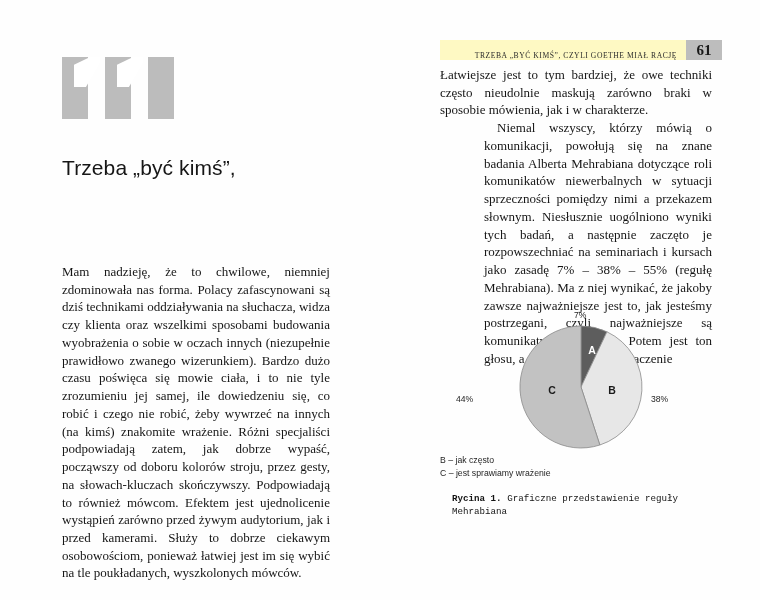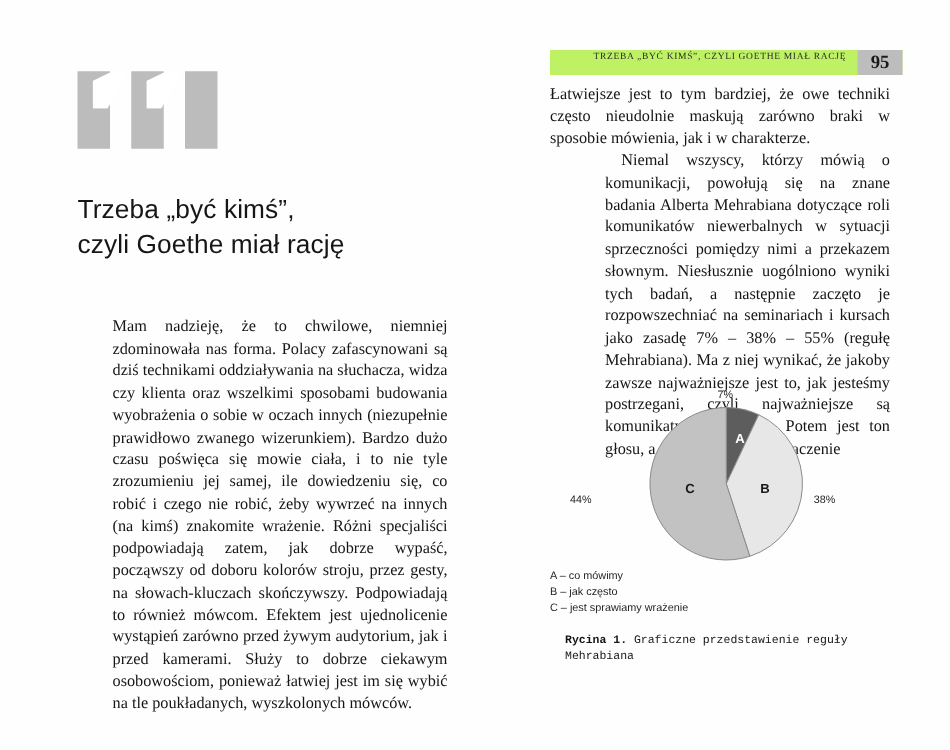--- a/index.html
+++ b/index.html
@@ -67,40 +67,39 @@
     line-height: 1.33;
     font-weight: 400;
     letter-spacing: 0.1px;
     color: #161616;
   }
   .chapter-title .line { display: block; white-space: nowrap; }
 
   .col-left {
     position: absolute;
     left: 62px;
-    top: 252px;
+    top: 263px;
     width: 268px;
-    margin-left: 28px;
   }
 
   
   .page-right {
     position: absolute;
     left: 380px; top: 0;
     width: 380px; height: 600px;
   }
   .running-head {
     position: absolute;
     left: 60px;
     top: 40px;
     width: 282px;
     height: 20px;
-    background: #bef264;
+    background: #fef9c3;
     display: flex;
-    align-items: flex-start;
+    align-items: flex-end;
     justify-content: flex-end;
   }
   .running-head-text {
     font-family: "Liberation Serif", serif;
     font-size: 7.6px;
     letter-spacing: 0.55px;
     color: #2b2b2b;
     text-transform: uppercase;
     padding-right: 9px;
     white-space: nowrap;
@@ -203,33 +202,32 @@
     <div class="chapter-number">
       <div class="digit d1"></div>
       <div class="digit d2"></div>
       <div class="digit d3"></div>
       <div class="notch n1"></div>
       <div class="notch n2"></div>
     </div>
 
     <h1 class="chapter-title">
       <span class="line">Trzeba „być kimś”,</span>
-      <span class="line">czyli Goethe miał rację</span>
     </h1>
 
     <div class="col-left body-text">
       <p>Mam nadzieję, że to chwilowe, niemniej zdominowała nas forma. Polacy zafascynowani są dziś technikami oddziaływania na słuchacza, widza czy klienta oraz wszelkimi sposobami budowania wyobrażenia o sobie w oczach innych (niezupełnie prawidłowo zwanego wizerunkiem). Bardzo dużo czasu poświęca się mowie ciała, i to nie tyle zrozumieniu jej samej, ile dowiedzeniu się, co robić i czego nie robić, żeby wywrzeć na innych (na kimś) znakomite wrażenie. Różni specjaliści podpowiadają zatem, jak dobrze wypaść, począwszy od doboru kolorów stroju, przez gesty, na słowach-kluczach skończywszy. Podpowiadają to również mówcom. Efektem jest ujednolicenie wystąpień zarówno przed żywym audytorium, jak i przed kamerami. Służy to dobrze ciekawym osobowościom, ponieważ łatwiej jest im się wybić na tle poukładanych, wyszkolonych mówców.</p>
     </div>
   </div>
 
   <div class="page-right">
 
     <div class="running-head">
       <span class="running-head-text">Trzeba „być kimś”, czyli Goethe miał rację</span>
-      <span class="page-number-box">95</span>
+      <span class="page-number-box">61</span>
     </div>
 
     <div class="col-right body-text">
       <p>Łatwiejsze jest to tym bardziej, że owe techniki często nieudolnie maskują zarówno braki w sposobie mówienia, jak i w charakterze.</p>
       <p class="indent">Niemal wszyscy, którzy mówią o komunikacji, powołują się na znane badania Alberta Mehrabiana dotyczące roli komunikatów niewerbalnych w sytuacji sprzeczności pomiędzy nimi a przekazem słownym. Niesłusznie uogólniono wyniki tych badań, a następnie zaczęto je rozpowszechniać na seminariach i kursach jako zasadę 7% – 38% – 55% (regułę Mehrabiana). Ma z niej wynikać, że jakoby zawsze najważniejsze jest to, jak jesteśmy postrzegani, czyli najważniejsze są komunikaty niewerbalne. Potem jest ton głosu, a na końcu dopiero znaczenie</p>
     </div>
 
     <div class="figure">
 
       <div class="pie-wrap">
@@ -245,21 +243,20 @@
 
           <path d="M 75 63 L 93.85 121.0 A 61 61 0 1 1 75 2 Z" fill="#c2c2c2" stroke="#8a8a8a" stroke-width="0.8"></path>
 
           <text class="slice-label" x="86" y="30" text-anchor="middle" fill="#ffffff">A</text>
           <text class="slice-label" x="106" y="70" text-anchor="middle" fill="#1a1a1a">B</text>
           <text class="slice-label" x="46" y="70" text-anchor="middle" fill="#1a1a1a">C</text>
         </svg>
       </div>
 
       <div class="legend">
-        <div>A – co mówimy</div>
         <div>B – jak często</div>
         <div>C – jest sprawiamy wrażenie</div>
       </div>
 
       <div class="caption">
         <span class="cap-label">Rycina 1.</span><span> Graficzne przedstawienie reguły Mehrabiana</span>
       </div>
     </div>
   </div>
 </div>

